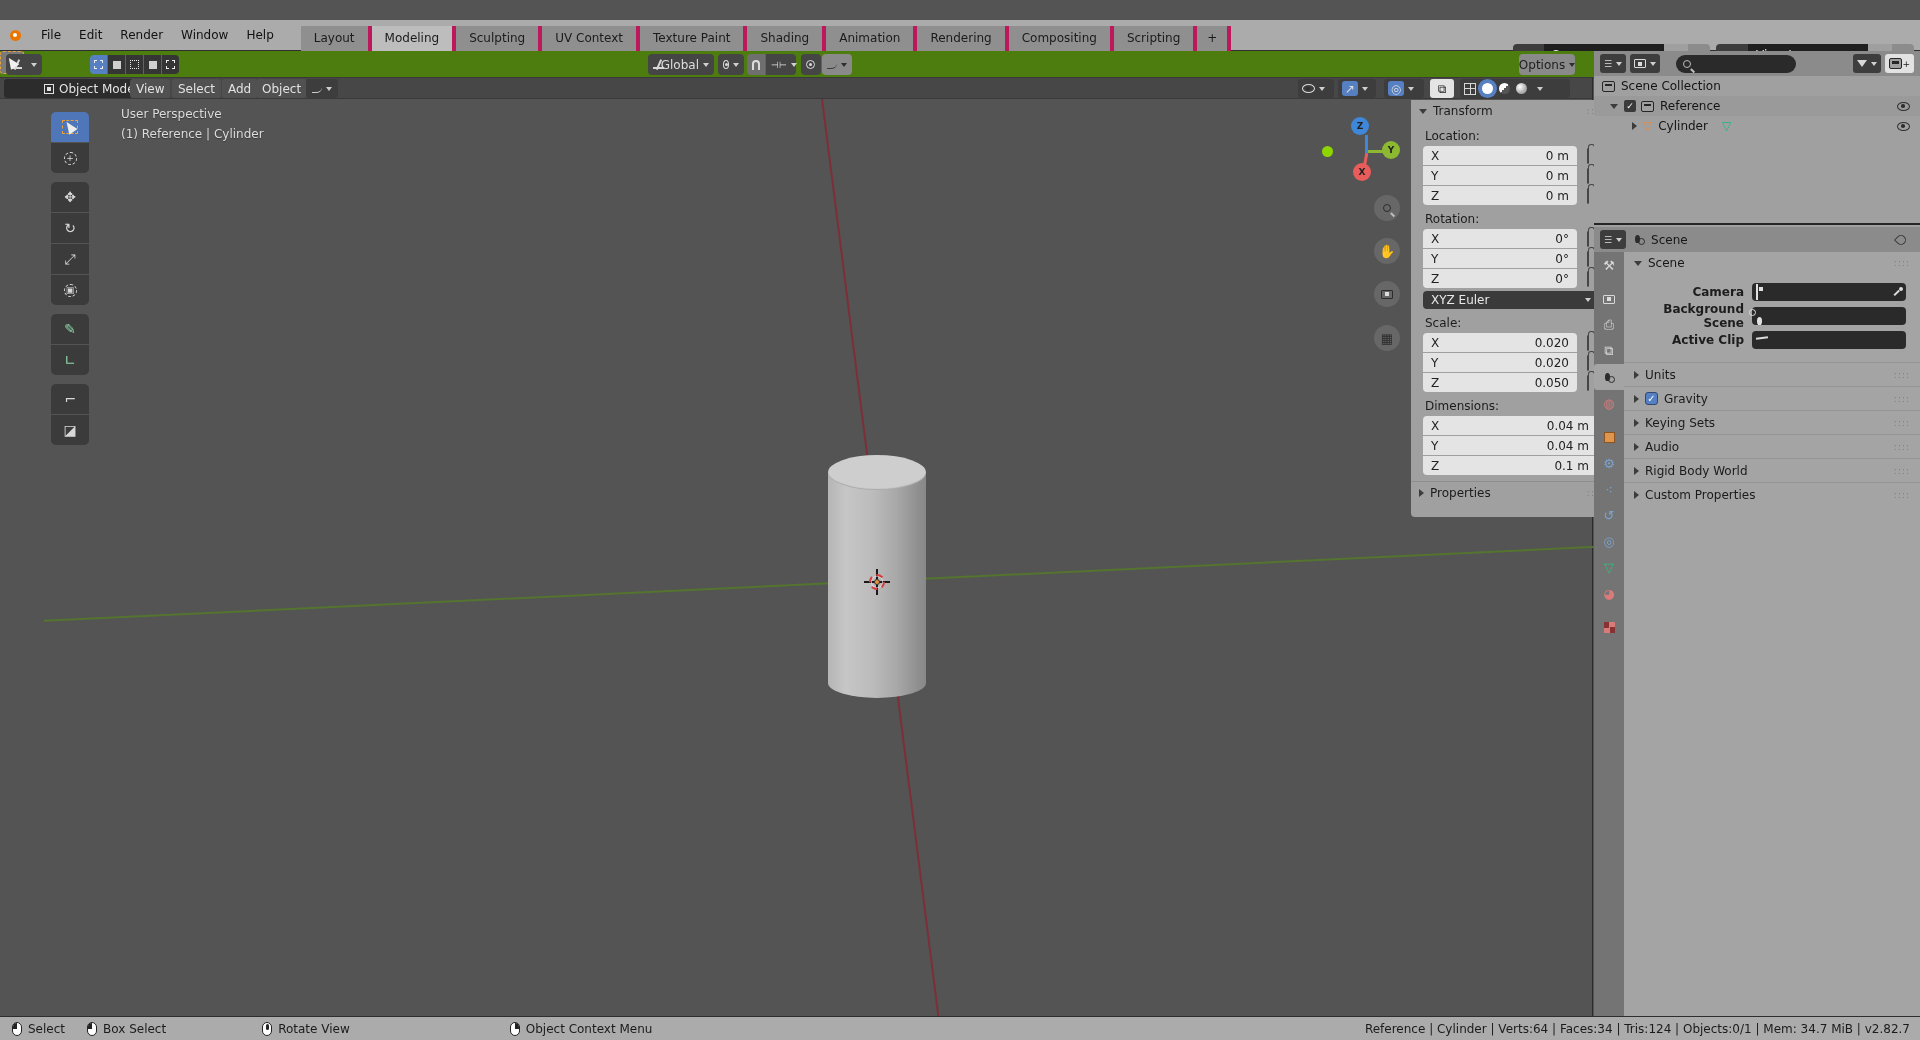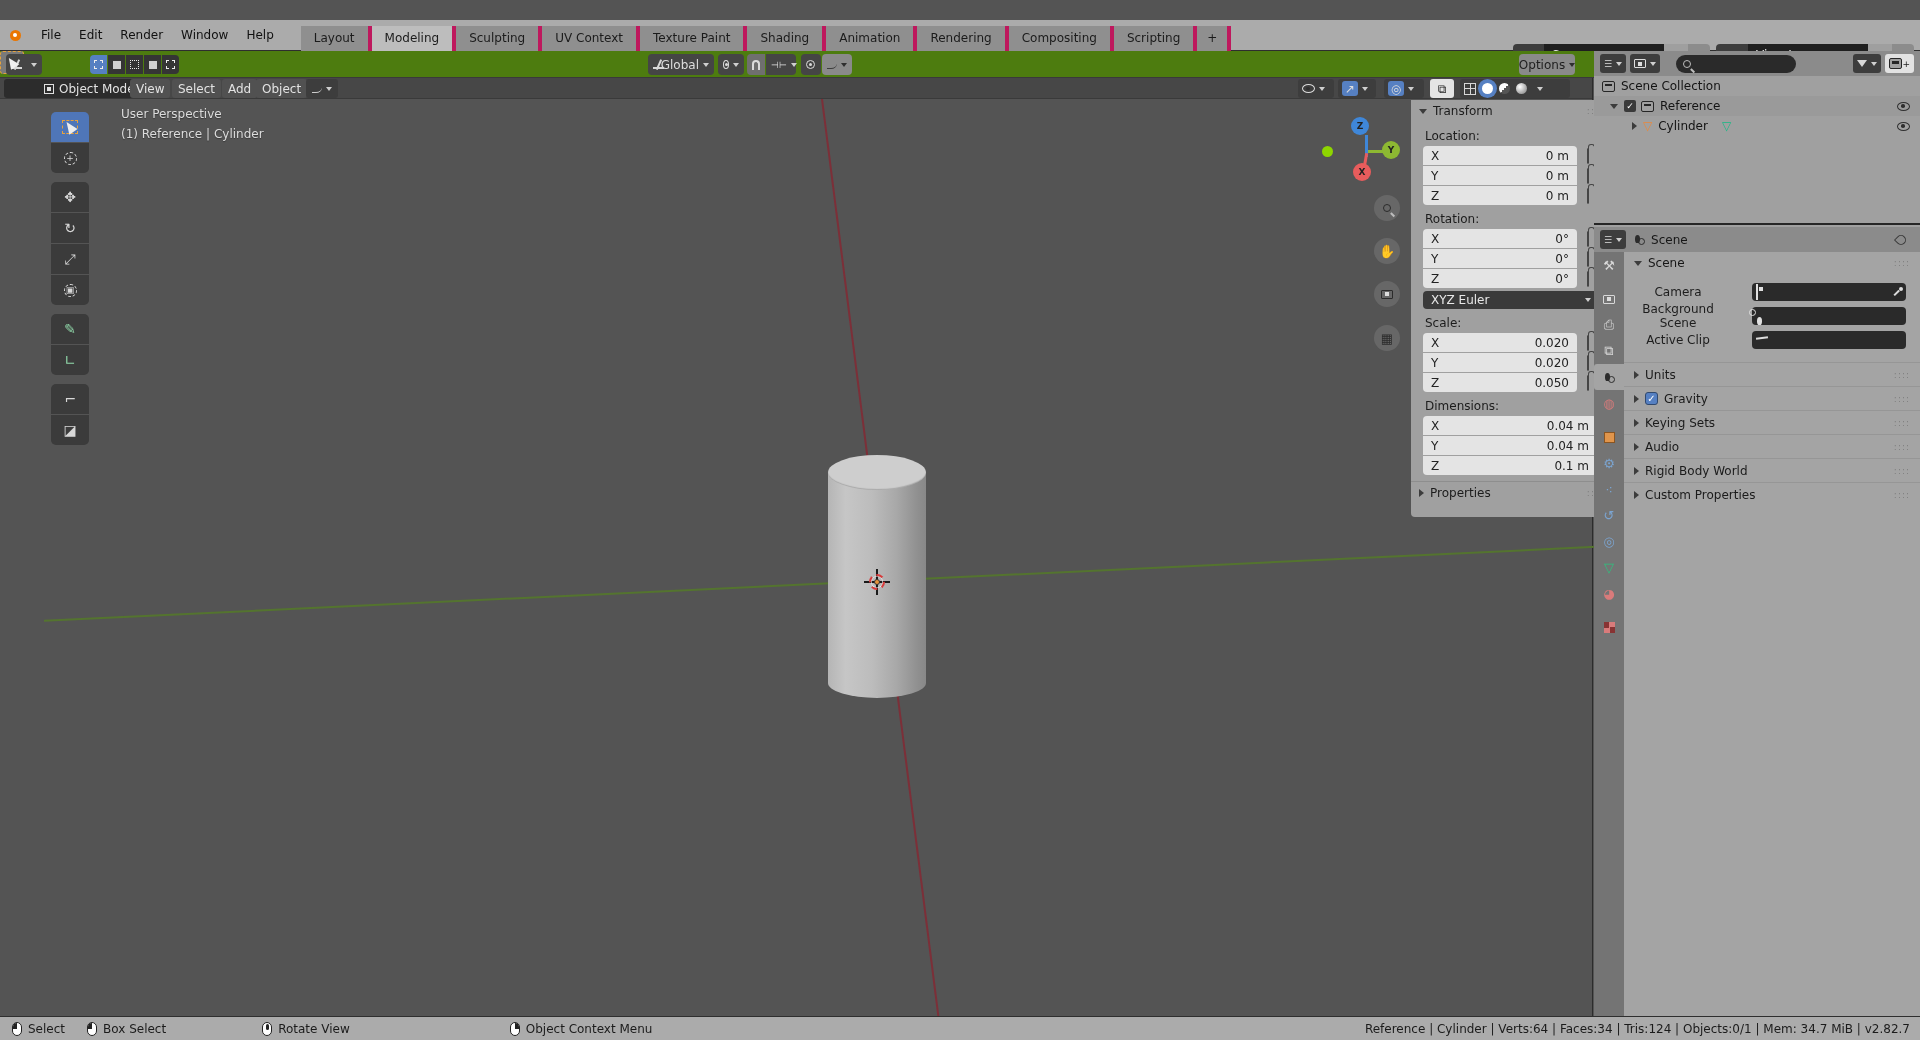--- a/index.html
+++ b/index.html
@@ -171,21 +171,21 @@
   #props-tabcol { position:absolute; left:0; top:25px; bottom:0; width:30px; background:#747474; }
   .ptab { width:30px; height:26px; display:flex; align-items:center; justify-content:center; font-size:13px; }
   .ptab.active { background:#a4a4a4; border-radius:3px 0 0 3px; }
   .ptab .tile { width:16px; height:14px; display:flex; align-items:center; justify-content:center; }
   #props-content { position:absolute; left:30px; right:0; top:25px; bottom:0; }
   .breadcrumb { display:flex; align-items:center; gap:6px; color:#171717; margin-left:8px; }
   .pin { width:10px; height:10px; border:1.3px solid #3a3a3a; border-radius:50% 50% 50% 0; transform:rotate(45deg); }
   .ppanel-head { height:22px; display:flex; align-items:center; padding:0 10px; color:#171717; }
   .ppanel-head .dots { margin-left:auto; }
   .prow { display:flex; align-items:center; height:24px; }
-  .prow .plabel { width:128px; text-align:center; padding-right:20px; color:#1d1d1d; }
+  .prow .plabel { width:128px; text-align:right; padding-right:8px; color:#1d1d1d;font-weight:bold; }
   .pfield { flex:1; margin-right:14px; height:18px; background:#2a2a2a; border-radius:4px; display:flex; align-items:center; padding:0 4px; color:#ddd; }
   .pfield .ico { margin-right:4px; }
   .dropper { margin-left:auto; width:10px; height:10px; position:relative; }
   .dropper:before { content:""; position:absolute; left:1px; top:5px; width:7px; height:1.6px; background:#ddd; transform:rotate(-45deg); }
   .dropper:after { content:""; position:absolute; right:-1px; top:0; width:4px; height:4px; border-radius:50%; background:#ddd; }
   .collapsed-row { height:24px; display:flex; align-items:center; padding:0 10px; border-top:1px solid #969696; color:#1b1b1b; }
   .collapsed-row .dots { margin-left:auto; }
   .cb-blue { width:13px; height:13px; background:#5680c2; border:1px solid #31496e; border-radius:3px; color:#fff; font-size:10px; display:flex; align-items:center; justify-content:center; margin-right:6px; }
 
   

